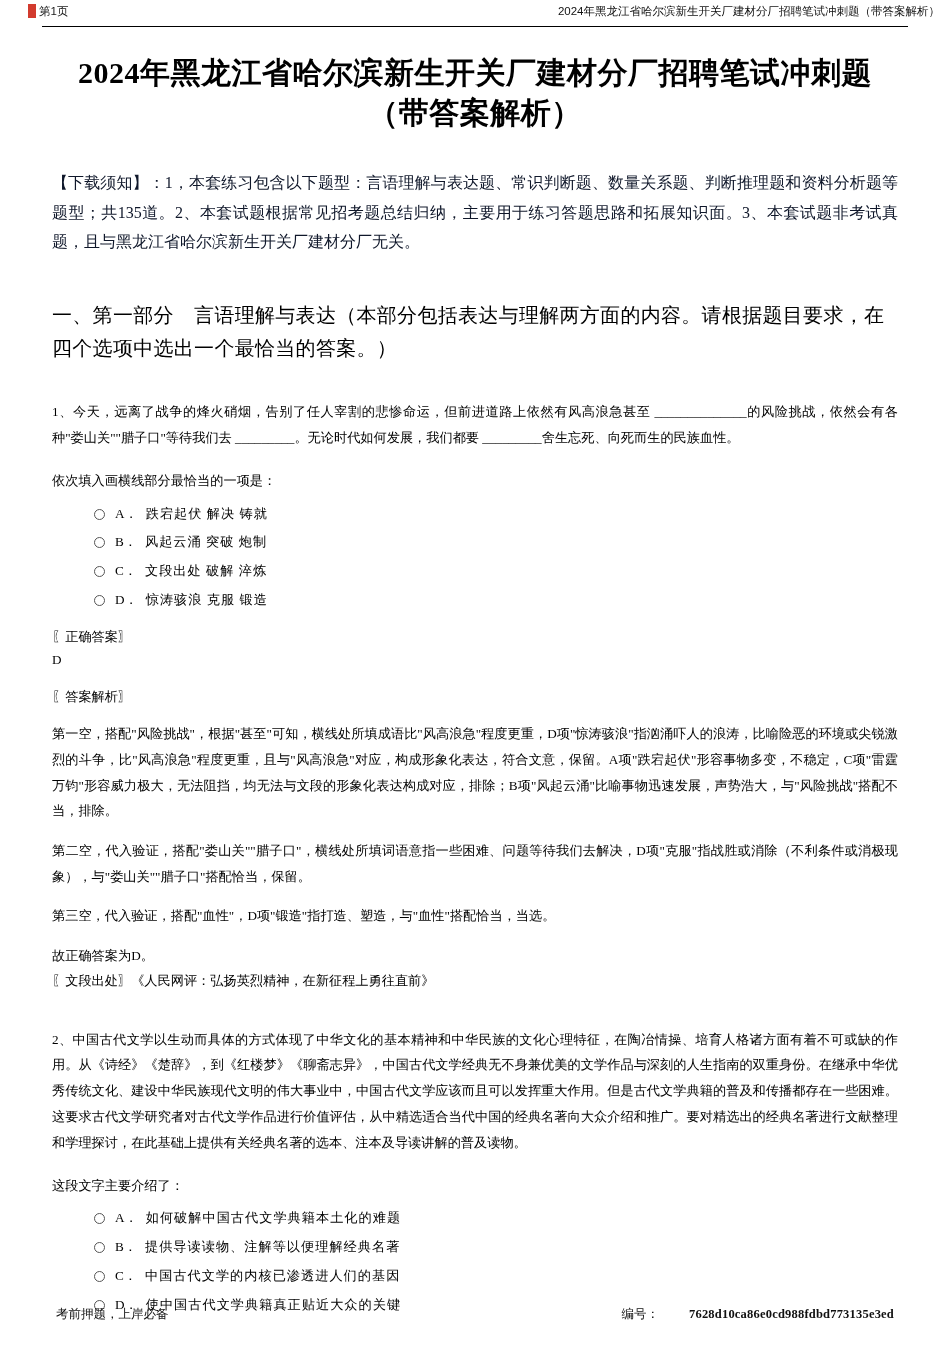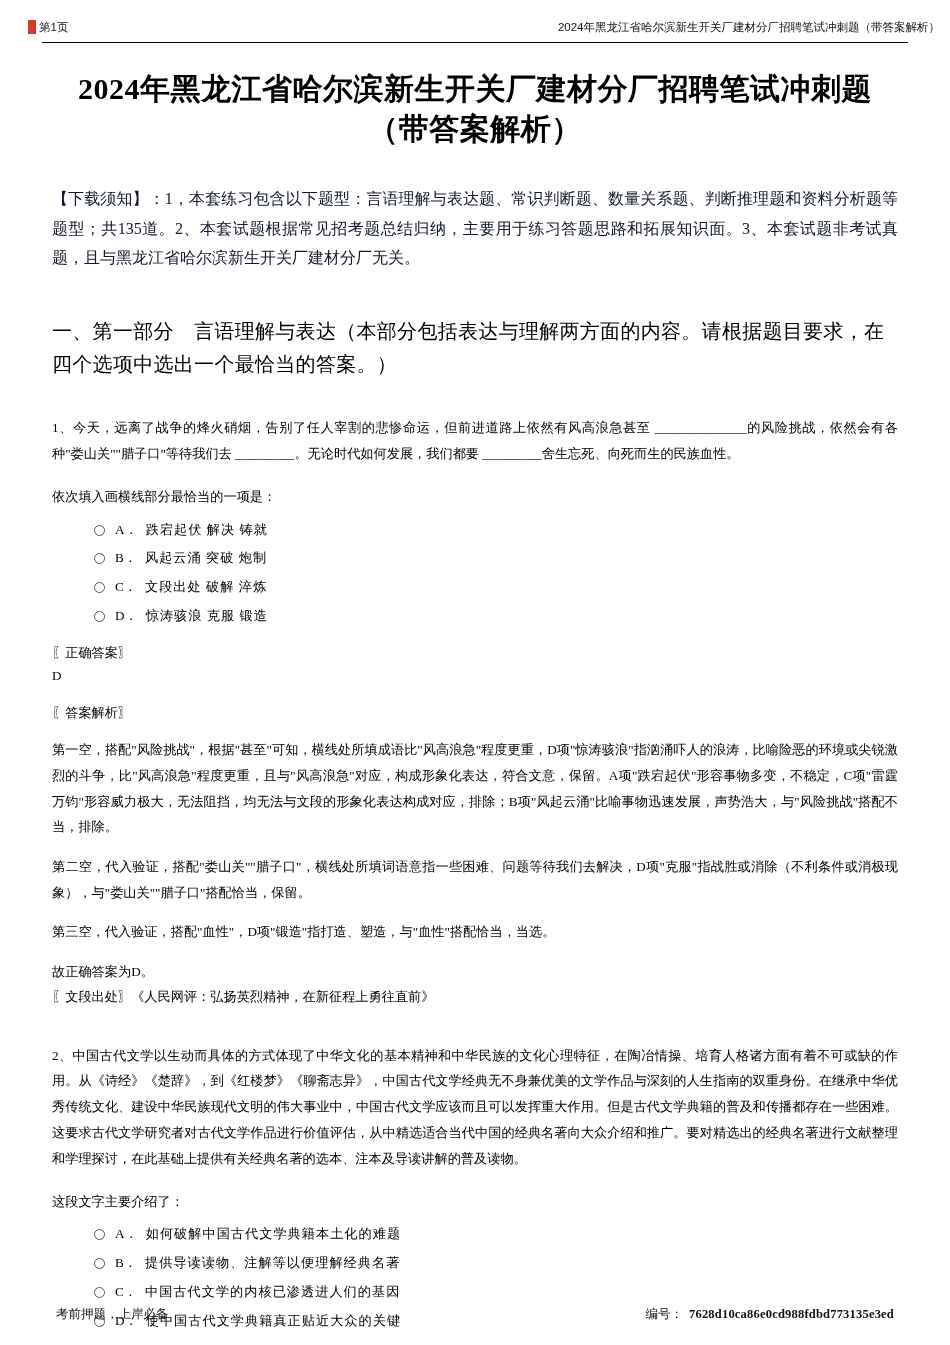--- a/index.html
+++ b/index.html
@@ -19,21 +19,20 @@
     overflow: hidden;
     box-sizing: border-box;
   }
   
   .topbar {
     position: relative;
     height: 22px;
     display: flex;
     align-items: center;
     border-bottom: 1px solid #ffffff;
-    margin-top: 16px;
   }
   .topbar-left {
     display: flex;
     align-items: center;
     height: 22px;
   }
   .page-marker {
     width: 8px;
     height: 14px;
     background: #d23b2e;
@@ -161,20 +160,21 @@
     justify-content: space-between;
     align-items: center;
     padding: 0 56px;
     box-sizing: border-box;
     font-size: 12.5px;
     color: #111;
   }
   .footer-right {
     display: flex;
     align-items: baseline;
+    gap: 24px;
   }
   .footer-code {
     font-family: Liberation Serif, serif;
     font-weight: bold;
     margin-left: 6px;
     letter-spacing: 0.2px;
   }
 </style>
 </head>
 <body>

